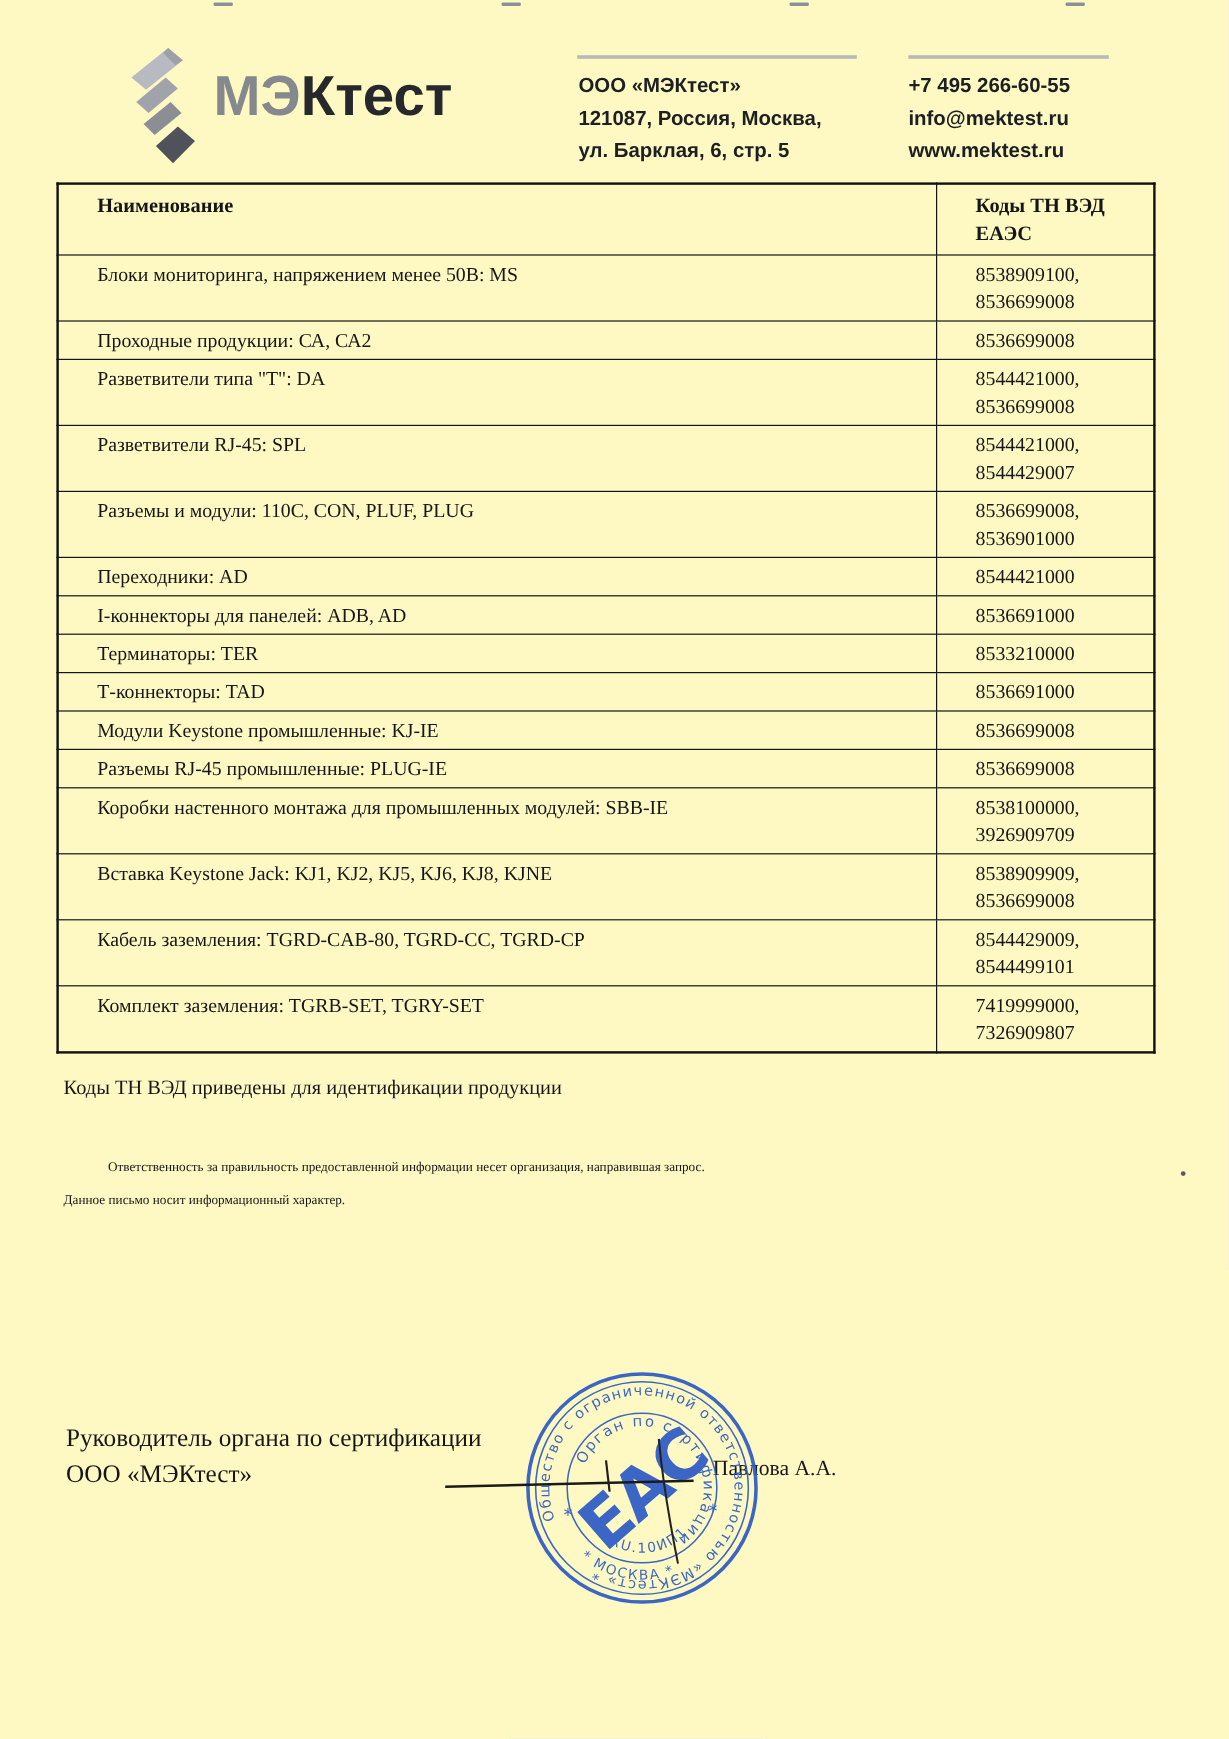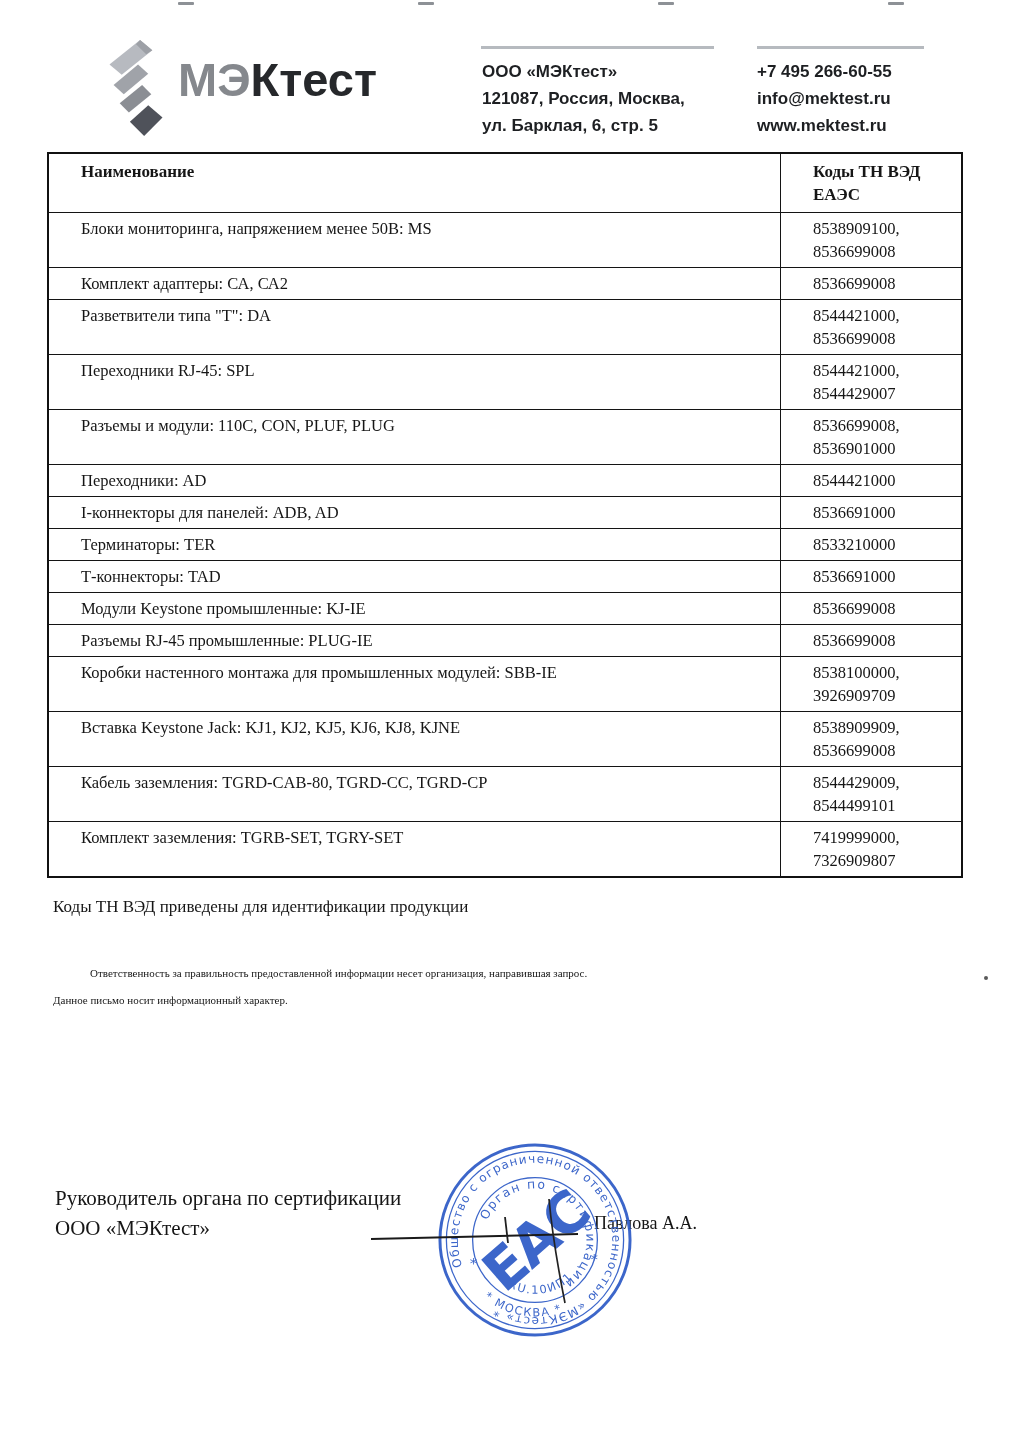--- a/index.html
+++ b/index.html
@@ -1,18 +1,18 @@
 <!DOCTYPE html>
 <html><head>
 <meta charset="utf-8">
 <style>
   html,body{margin:0;padding:0;background:#e8e8e8;}
   #page{
     position:relative; width:1024px; height:1449px; margin:0 auto;
-    background:#ffffff; overflow:hidden;
+    background:#fef9c3; overflow:hidden;
     font-family:"Liberation Serif","DejaVu Serif",serif;
     color:#161616;
   }
   
   .scan-dash{position:absolute; top:2px; width:16px; height:3px; background:#8d9196; border-radius:1px;}
   
   .logo-icon{position:absolute; left:104px; top:36px;}
   .logo-text{position:absolute; left:178px; top:56px; font-family:"Liberation Sans","DejaVu Sans",sans-serif;
     font-weight:700; font-size:47px; letter-spacing:0px; line-height:1;}
   .logo-gray{color:#85888d;}
@@ -85,34 +85,34 @@
       </thead>
       <tbody>
           <tr>
             <td class="name-cell">Блоки мониторинга, напряжением менее 50В: MS</td>
             <td class="codes-cell">
               <div>8538909100,</div>
               <div>8536699008</div>
             </td>
           </tr>
           <tr>
-            <td class="name-cell">Комплект адаптеры: СА, СА2</td>
+            <td class="name-cell">Проходные продукции: СА, СА2</td>
             <td class="codes-cell">
               <div>8536699008</div>
             </td>
           </tr>
           <tr>
             <td class="name-cell">Разветвители типа "Т": DA</td>
             <td class="codes-cell">
               <div>8544421000,</div>
               <div>8536699008</div>
             </td>
           </tr>
           <tr>
-            <td class="name-cell">Переходники RJ-45: SPL</td>
+            <td class="name-cell">Разветвители RJ-45: SPL</td>
             <td class="codes-cell">
               <div>8544421000,</div>
               <div>8544429007</div>
             </td>
           </tr>
           <tr>
             <td class="name-cell">Разъемы и модули: 110C, CON, PLUF, PLUG</td>
             <td class="codes-cell">
               <div>8536699008,</div>
               <div>8536901000</div>

